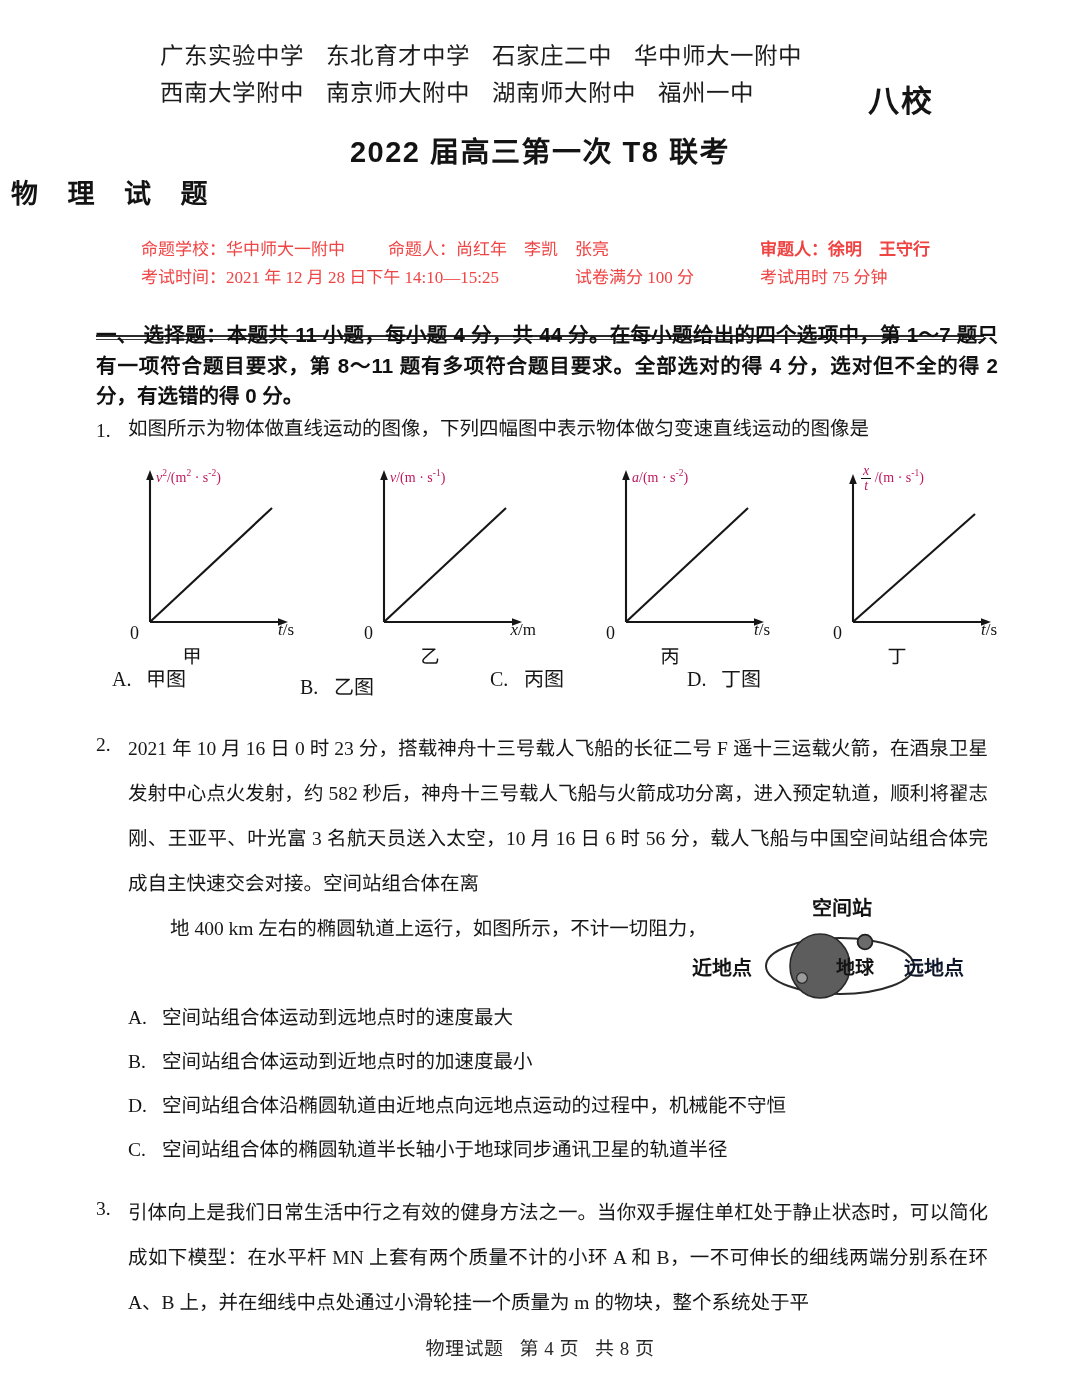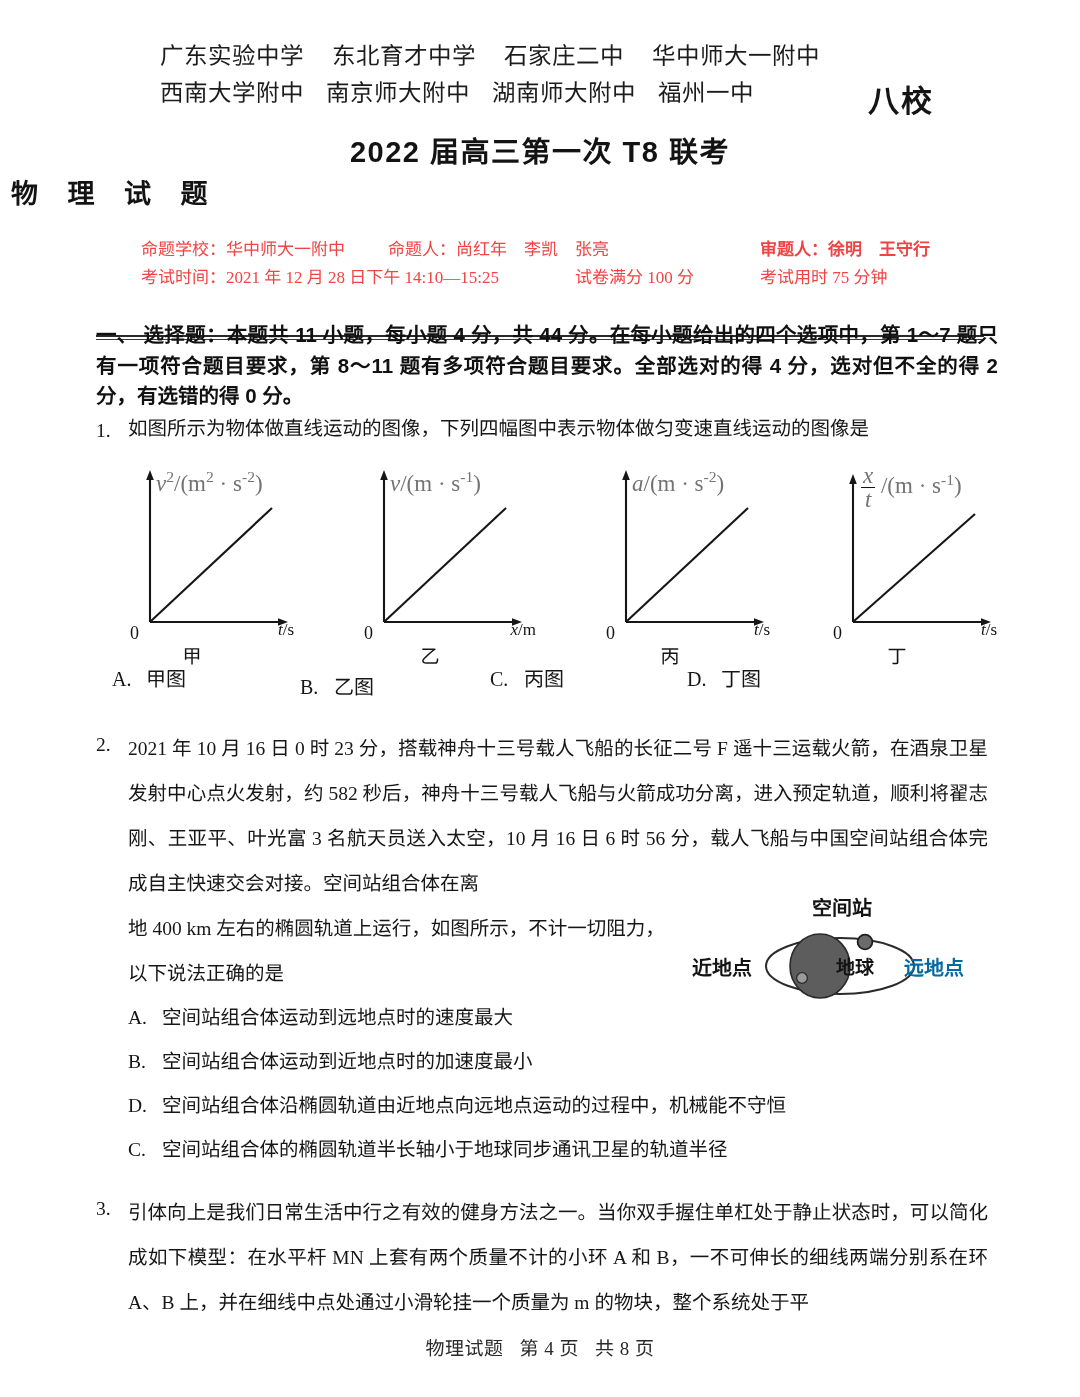--- a/index.html
+++ b/index.html
@@ -33,21 +33,21 @@
     width: 1080px;
   }
   .schools-block {
     position: absolute;
     left: 160px; top: 0;
     width: 690px;
   }
   .schools-row {
     display: flex;
     justify-content: flex-start;
-    gap: 28px;
+    gap: 22px;
     font-size: 23.5px;
     line-height: 37px;
     letter-spacing: 0.5px;
     white-space: nowrap;
     font-family: "Liberation Serif", "DejaVu Serif", serif;
     color: #1c1c1c;
   }
   .schools-row.second { gap: 22px; }
   .eight-schools {
     position: absolute;
@@ -180,24 +180,24 @@
     height: 200px;
   }
   .fig.f1 { left: 12px; }
   .fig.f2 { left: 246px; }
   .fig.f3 { left: 488px; }
   .fig.f4 { left: 715px; }
 
   .fig .ylab {
     position: absolute;
     left: 34px; top: 6px;
-    font-size: 23px;
+    font-size: 14px;
     white-space: nowrap;
     font-family: "Liberation Serif", "DejaVu Serif", serif;
-    color: #737373;
+    color: #be185d;
   }
   .fig .xlab {
     position: absolute;
     right: 6px; bottom: 22px;
     font-size: 17px;
     white-space: nowrap;
     color: #141414;
   }
   .fig .zero {
     position: absolute;
@@ -244,21 +244,21 @@
     font-size: 20px;
     font-weight: 700;
     color: #131313;
     white-space: nowrap;
   }
   .orbit .apo {
     position: absolute;
     left: 212px; top: 60px;
     font-size: 20px;
     font-weight: 700;
-    color: #0369a1;
+    color: #0f172a;
     white-space: nowrap;
   }
   .orbit .earth-label {
     position: absolute;
     left: 144px; top: 60px;
     font-size: 19px;
     font-weight: 700;
     color: #131313;
     white-space: nowrap;
   }
@@ -390,22 +390,21 @@
     <span class="oi b"><span class="opt-label">B.</span><span>乙图</span></span>
     <span class="oi c"><span class="opt-label">C.</span><span>丙图</span></span>
     <span class="oi d"><span class="opt-label">D.</span><span>丁图</span></span>
   </div>
 
   <div class="q q2">
     <span class="q-num">2.</span>
     <div class="q-body">2021 年 10 月 16 日 0 时 23 分，搭载神舟十三号载人飞船的长征二号 F 遥十三运载火箭，在酒泉卫星发射中心点火发射，约 582 秒后，神舟十三号载人飞船与火箭成功分离，进入预定轨道，顺利将翟志刚、王亚平、叶光富 3 名航天员送入太空，10 月 16 日 6 时 56 分，载人飞船与中国空间站组合体完成自主快速交会对接。空间站组合体在离</div>
   </div>
   <div class="q" style="left:128px; top:906px; width:610px;">
-    <div style="line-height:45px;">地 400 km 左右的椭圆轨道上运行，如图所示，不计一切阻力，</div>
-    <div style="line-height:45px;">以下说法正确的是</div>
+    <div style="line-height:45px;margin-left:42px;">地 400 km 左右的椭圆轨道上运行，如图所示，不计一切阻力，</div>
   </div>
 
   <div class="orbit">
     <svg width="300" height="110" viewBox="0 0 300 110" aria-hidden="true">
       <ellipse cx="148" cy="74" rx="74" ry="28" fill="none" stroke="#2a2a2a" stroke-width="2"></ellipse>
       <ellipse cx="128" cy="74" rx="30" ry="32" fill="#5d5d5d" stroke="#2a2a2a" stroke-width="1.6"></ellipse>
       <circle cx="110" cy="86" r="5.4" fill="#9b9b9b" stroke="#2a2a2a" stroke-width="1.3"></circle>
       <circle cx="173" cy="50" r="7.4" fill="#6b6b6b" stroke="#1f1f1f" stroke-width="1.8"></circle>
     </svg>
     <div class="ss-label">空间站</div>

